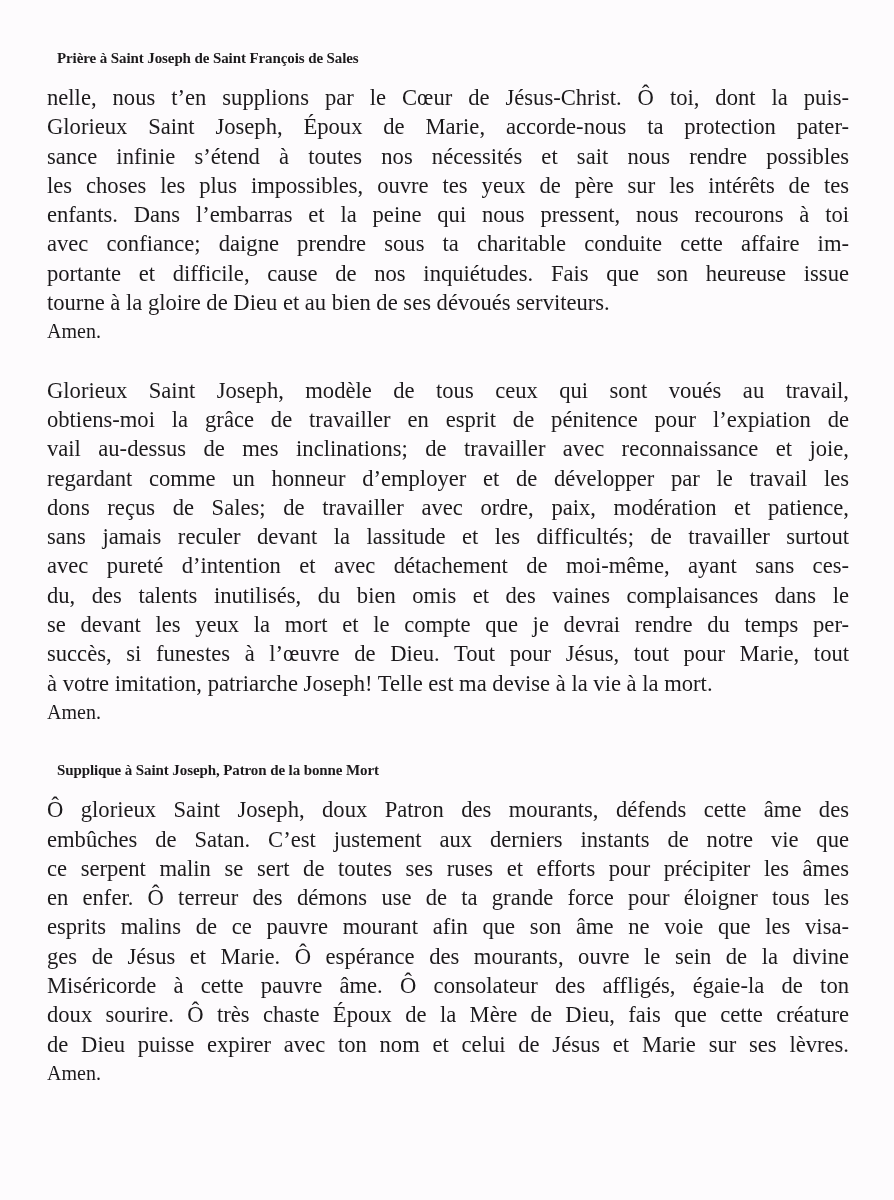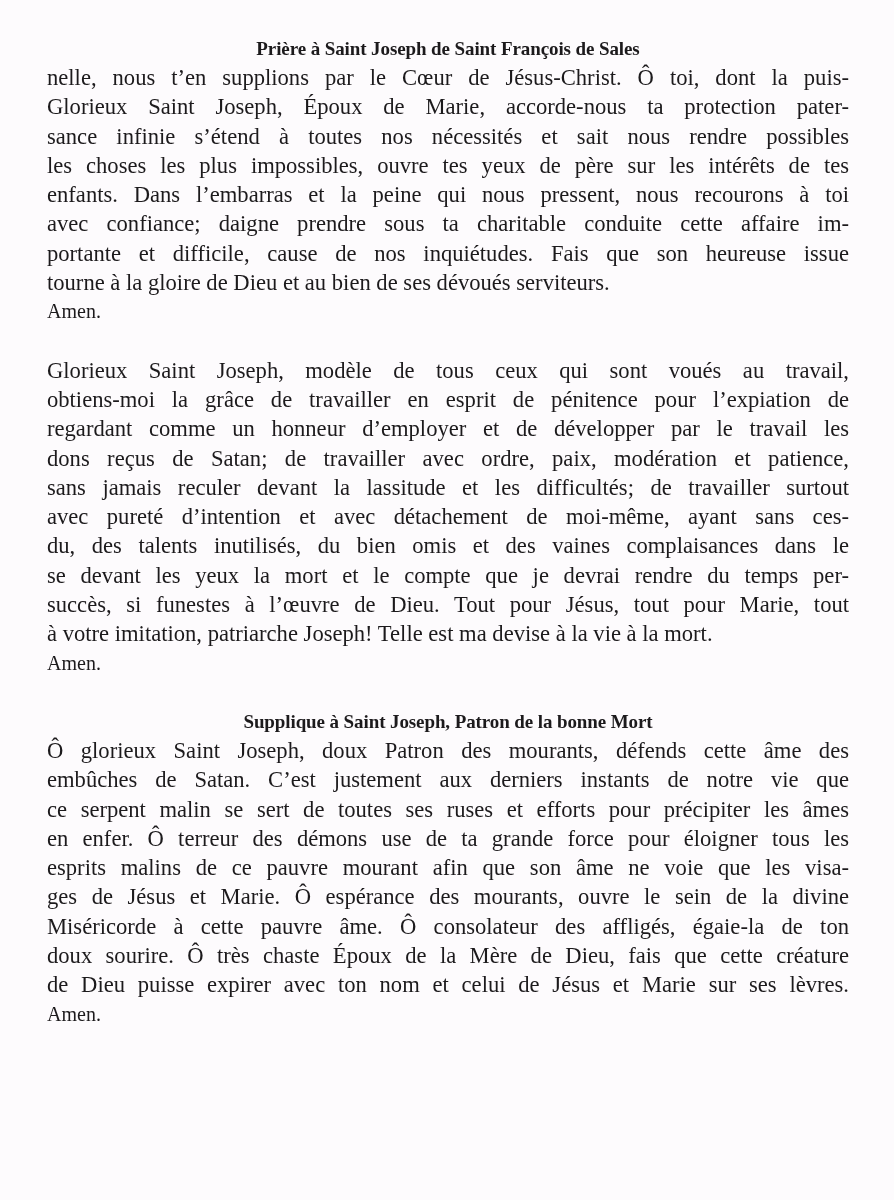--- a/index.html
+++ b/index.html
@@ -19,25 +19,24 @@
     position: absolute;
     left: 47px;
     top: 34px;
     width: 802px;
   }
   .section {
     margin: 0 0 29px 0;
   }
   .section-title {
     font-weight: bold;
-    font-size: 19px;
+    font-size: 15px;
     line-height: 29px;
-    margin: 0;
+    margin: 10px;
     letter-spacing: -0.1px;
-    text-align: center;
   }
   .line {
     font-size: 22.6px;
     line-height: 29.3px;
     white-space: nowrap;
     display: block;
   }
   .line.just {
     text-align: justify;
     text-align-last: justify;
@@ -66,22 +65,23 @@
       <span class="line just">portante et difficile, cause de nos inquiétudes. Fais que son heureuse issue</span>
       <span class="line">tourne à la gloire de Dieu et au bien de ses dévoués serviteurs.</span>
       <span class="amen">Amen.</span>
     </div>
   </div>
 
   <div class="section" id="sec2">
     <div class="body">
       <span class="line just">Glorieux Saint Joseph, modèle de tous ceux qui sont voués au travail,</span>
       <span class="line just">obtiens-moi la grâce de travailler en esprit de pénitence pour l’expiation de</span>
+      <span class="line just">vail au-dessus de mes inclinations; de travailler avec reconnaissance et joie,</span>
       <span class="line just">regardant comme un honneur d’employer et de développer par le travail les</span>
-      <span class="line just">dons reçus de Satan; de travailler avec ordre, paix, modération et patience,</span>
+      <span class="line just">dons reçus de Sales; de travailler avec ordre, paix, modération et patience,</span>
       <span class="line just">sans jamais reculer devant la lassitude et les difficultés; de travailler surtout</span>
       <span class="line just">avec pureté d’intention et avec détachement de moi-même, ayant sans ces-</span>
       <span class="line just">du, des talents inutilisés, du bien omis et des vaines complaisances dans le</span>
       <span class="line just">se devant les yeux la mort et le compte que je devrai rendre du temps per-</span>
       <span class="line just">succès, si funestes à l’œuvre de Dieu. Tout pour Jésus, tout pour Marie, tout</span>
       <span class="line">à votre imitation, patriarche Joseph! Telle est ma devise à la vie à la mort.</span>
       <span class="amen">Amen.</span>
     </div>
   </div>
 

